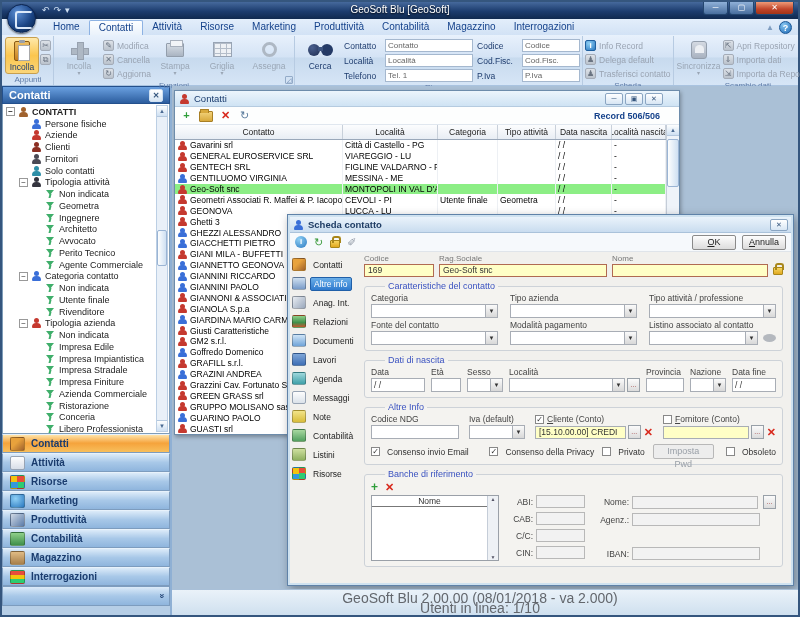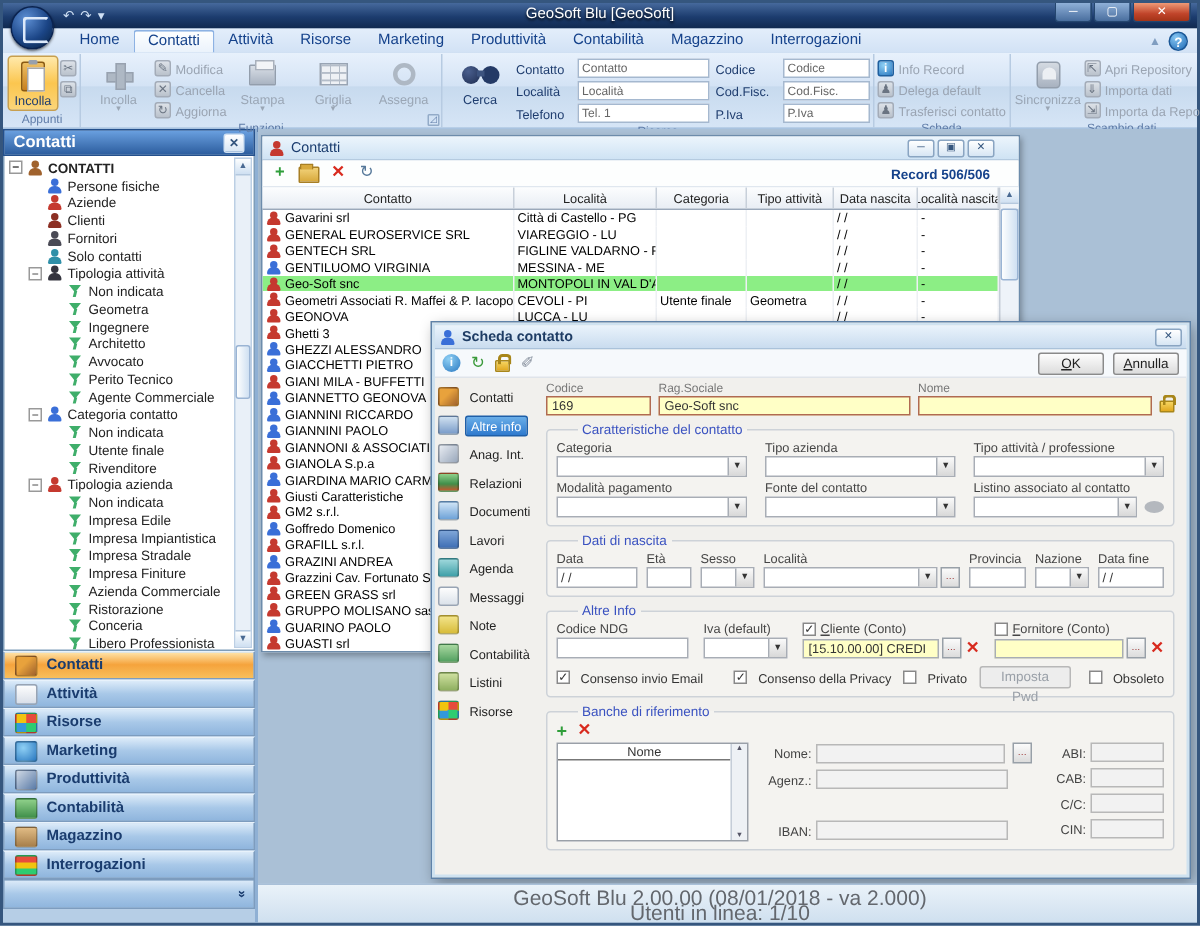--- a/index.html
+++ b/index.html
@@ -1150,27 +1150,27 @@
                         <span class="ddbtn">▼</span>
                       </div>
                     </div>
                   <div class="fld">
                       <div class="lab">Tipo attività / professione</div>
                     <div class="dd">
                         <span class="ddbtn">▼</span>
                       </div>
                     </div>
                   <div class="fld">
-                      <div class="lab">Modalità pagamento</div>
+                      <div class="lab">Fonte del contatto</div>
                     <div class="dd">
                         <span class="ddbtn">▼</span>
                       </div>
                     </div>
                   <div class="fld">
-                      <div class="lab">Fonte del contatto</div>
+                      <div class="lab">Modalità pagamento</div>
                     <div class="dd">
                         <span class="ddbtn">▼</span>
                       </div>
                     </div>
                   <div class="fld">
                       <div class="lab">Listino associato al contatto</div>
                     <div class="withbtn">
                         <div class="dd" style="flex:1">
                           <span class="ddbtn">▼</span>
                         </div>
@@ -1284,54 +1284,54 @@
                 </div>
                 <div class="bwrap">
                   <div class="blist">
                     <div class="blist-head">Nome</div>
                     <div class="bscroll">
                         <span>▲</span>
                         <span>▼</span>
                       </div>
                   </div>
                   <div class="bfields">
-                    <div class="bfcol" style="flex:1">
-                      <div class="bfrow">
-                          <span class="bl">Nome:</span>
-                        <span class="dis" style="flex:1"></span>
-                        <span class="sbtn">...</span>
-                        </div>
-                      <div class="bfrow">
-                          <span class="bl">Agenz.:</span>
-                        <span class="dis" style="flex:1;margin-right:16px"></span>
-                        </div>
-                      <div style="height:13px"></div>
-                      <div class="bfrow">
-                          <span class="bl">IBAN:</span>
-                        <span class="dis" style="flex:1;margin-right:16px"></span>
-                        </div>
-                    </div>
                     <div class="bfcol" style="width:76px;flex:none">
                       <div class="bfrow">
                           <span class="bl2">ABI:</span>
                         <span class="dis" style="flex:1"></span>
                         </div>
                       <div class="bfrow">
                           <span class="bl2">CAB:</span>
                         <span class="dis" style="flex:1"></span>
                         </div>
                       <div class="bfrow">
                           <span class="bl2">C/C:</span>
                         <span class="dis" style="flex:1"></span>
                         </div>
                       <div class="bfrow">
                           <span class="bl2">CIN:</span>
                         <span class="dis" style="flex:1"></span>
                         </div>
                     </div>
+                    <div class="bfcol" style="flex:1">
+                      <div class="bfrow">
+                          <span class="bl">Nome:</span>
+                        <span class="dis" style="flex:1"></span>
+                        <span class="sbtn">...</span>
+                        </div>
+                      <div class="bfrow">
+                          <span class="bl">Agenz.:</span>
+                        <span class="dis" style="flex:1;margin-right:16px"></span>
+                        </div>
+                      <div style="height:13px"></div>
+                      <div class="bfrow">
+                          <span class="bl">IBAN:</span>
+                        <span class="dis" style="flex:1;margin-right:16px"></span>
+                        </div>
+                    </div>
                   </div>
                 </div>
               </fieldset>
             </div>
           </div>
         </div>
 
       </div>
 
       <div class="statusbar">

